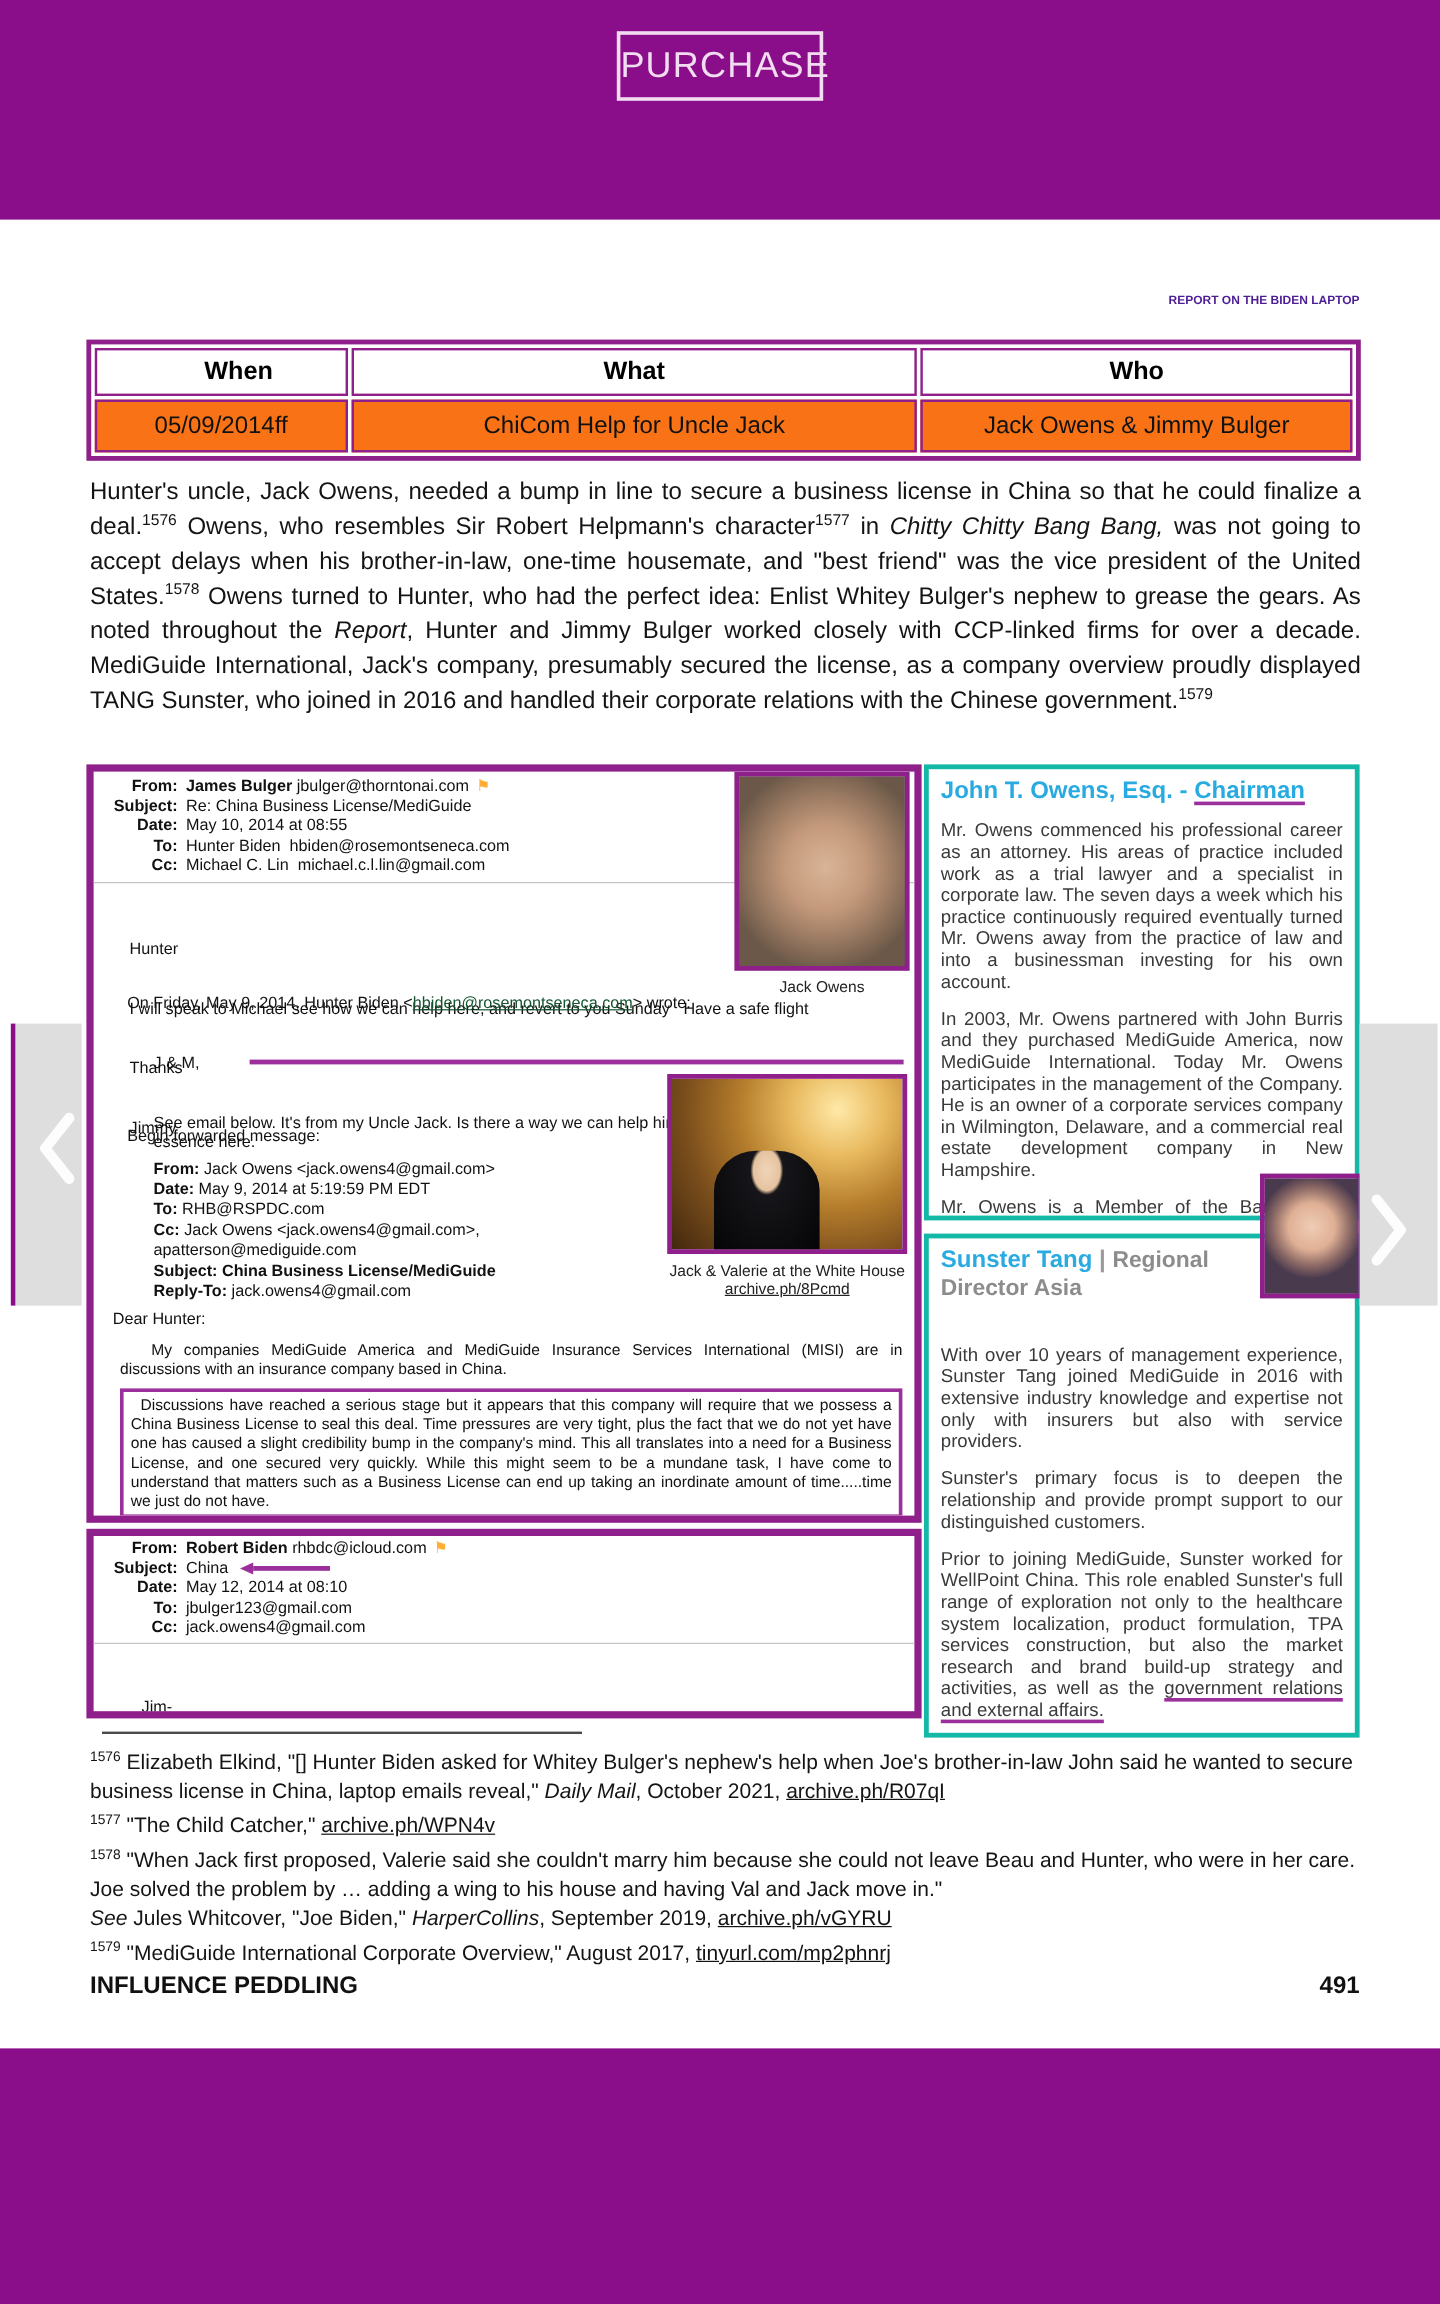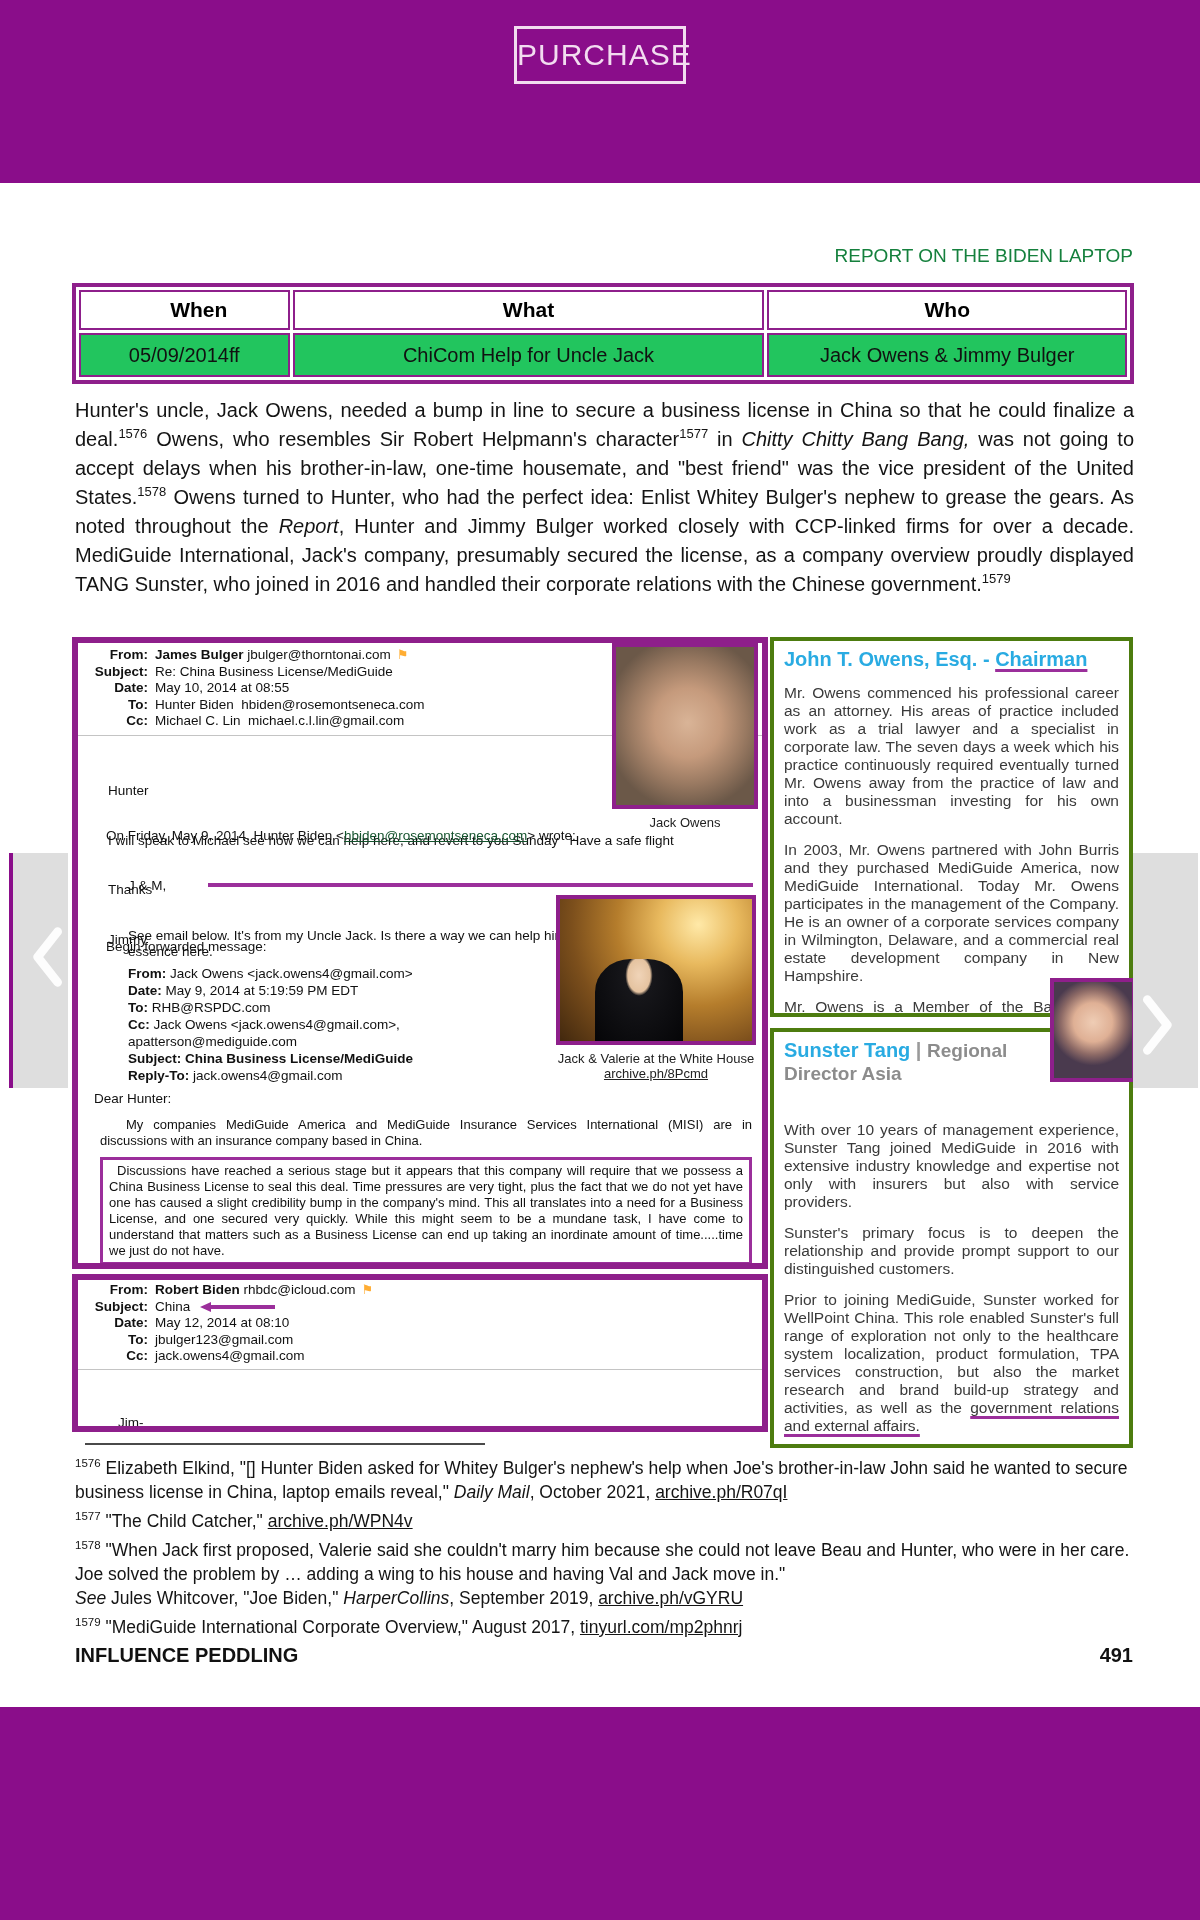--- a/index.html
+++ b/index.html
@@ -9,28 +9,28 @@
   
   .band { position:absolute; left:0; width:1200px; background:#8A0D8A; }
   .band-top { top:0; height:183px; }
   .band-bottom { top:1707px; height:213px; }
 
   .purchase-btn { position:absolute; top:26px; left:50%; transform:translateX(-50%);
     width:172px; height:58px; border:3px solid #F2DCF0; color:#F2DCF0; background:transparent;
     font-size:30px; letter-spacing:1px; text-align:center; line-height:52px;
     font-family:"Liberation Sans", sans-serif; cursor:pointer; }
 
-  .report-header { position:absolute; top:245px; right:67px; font-size:19px; font-weight:normal; color:#15803d; }
+  .report-header { position:absolute; top:245px; right:67px; font-size:10px; font-weight:bold; color:#4c1d95; }
 
   
   .ev-table { position:absolute; left:72px; top:283px; width:1062px; border:4px solid #8E1F8B;
     background:#fff; border-collapse:separate; border-spacing:3px; }
   .ev-table td { border:2px solid #8E1F8B; text-align:center; vertical-align:middle; }
   .ev-th { height:40px; font-size:21px; font-weight:bold; background:#fff; color:#000; }
-  .ev-td { height:44px; font-size:20px; background:#22c55e; color:#111; }
+  .ev-td { height:44px; font-size:20px; background:#f97316; color:#111; }
   .col-when { width:211px;padding-left:29px; } .col-what { width:474px; } .col-who { width:361px; }
 
   .intro { position:absolute; left:75px; top:396px; width:1059px; font-size:20px; line-height:29px;
     text-align:justify; color:#141414; }
   .intro sup { font-size:13px; line-height:0; }
   .intro .it { font-style:italic; }
 
   
   .email-box { position:absolute; background:#fff; border:6px solid #8E1F8B; overflow:hidden; }
   .email1 { left:72px; top:637px; width:696px; height:632px; }
@@ -65,21 +65,21 @@
   .photo2::after { content:""; position:absolute; left:18%; top:42%; width:46%; height:58%;
     background:radial-gradient(ellipse at 50% 20%, #f0d4b8 0%, #e5c3a0 18%, #16161a 22%, #050507 100%); border-radius:40% 40% 0 0; }
   .photo-sunster { left:1050px; top:978px; width:86px; height:104px;
     background: radial-gradient(ellipse 55% 45% at 50% 42%, #efcdb5 0%, #dfb095 45%, #8d6a66 75%, #4a3a4e 100%),
     linear-gradient(180deg,#cfd8e8 0%, #b8c4da 30%, #6e5a66 100%); }
 
   .caption { position:absolute; font-size:13px; color:#222; text-align:center; }
   .caption .ul { text-decoration:underline; }
 
   
-  .bio-box { position:absolute; left:770px; width:363px; background:#fff; border:4px solid #4d7c0f;
+  .bio-box { position:absolute; left:770px; width:363px; background:#fff; border:4px solid #14b8a6;
     padding:7px 10px; overflow:hidden; }
   .bio1 { top:637px; height:380px; }
   .bio2 { top:1028px; height:420px; }
   .bio-title { font-size:20px; font-weight:bold; color:#29ABE2; }
   .bio2 .bio-title { padding-right:78px; }
   .bio-sep { color:#9A9A9A; font-weight:bold; }
   .bio-role { color:#8C8C8C; font-weight:bold; font-size:19px; }
   .bio-p { margin-top:13px; font-size:15.5px; line-height:18px; color:#3A3A3A; text-align:justify; }
   .pul { text-decoration:underline; text-decoration-color:#9B2F9B; text-decoration-thickness:2.5px; text-underline-offset:3px; }
 

